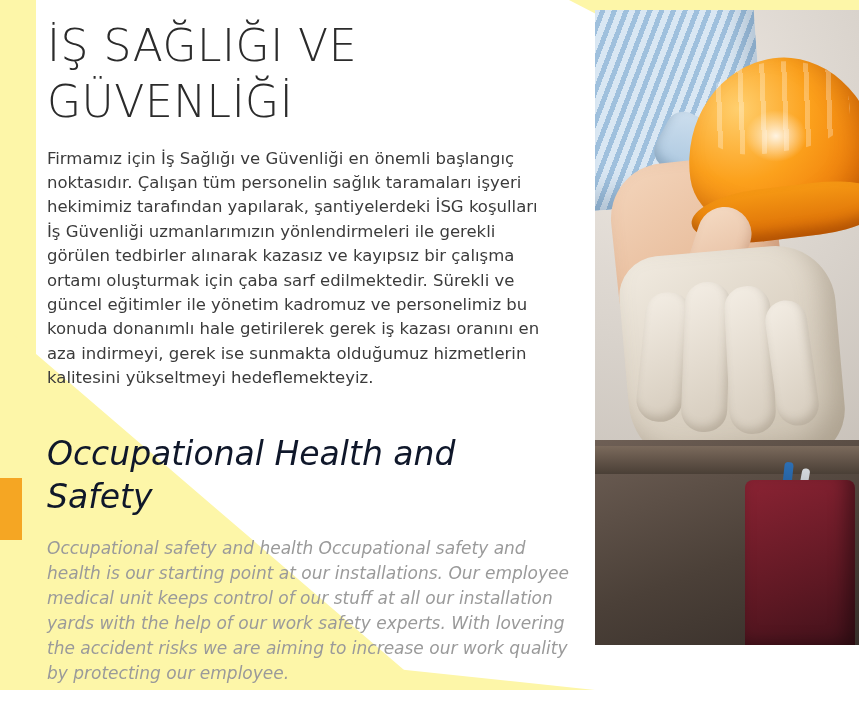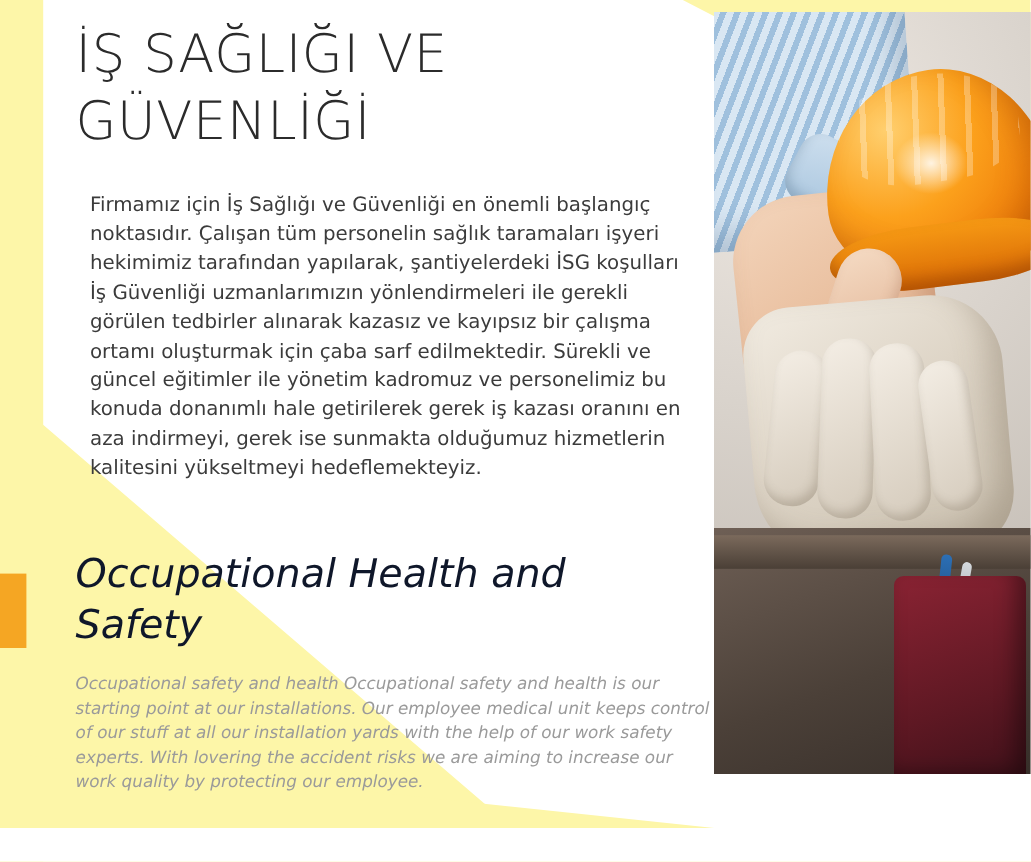--- a/index.html
+++ b/index.html
@@ -260,35 +260,34 @@
     background: linear-gradient(180deg, #7b6a5c, #4a3f36);
   }
 
   
   .content {
     position: absolute;
     left: 0;
     top: 0;
     width: 600px;
     z-index: 5;
-    padding-left: 16px;
   }
   .title {
     margin: 0;
     padding: 18px 0 0 47px;
     font-family: "DejaVu Sans", sans-serif;
     font-weight: 300;
     font-size: 44px;
     line-height: 1.28;
     letter-spacing: 0.5px;
     color: #2b2b2b;
     width: 430px;
   }
   .body-tr {
-    margin: 12px;
+    margin: 0;
     padding: 16px 0 0 47px;
     width: 505px;
     font-family: "DejaVu Sans", sans-serif;
     font-size: 16.5px;
     line-height: 1.48;
     color: #3b3b3b;
   }
   .subtitle-en {
     margin: 0;
     padding: 42px 0 0 47px;
@@ -299,21 +298,21 @@
     font-size: 33px;
     line-height: 1.30;
     color: #0f172a;
   }
   .body-en {
     margin: 0;
     padding: 18px 0 0 47px;
     width: 535px;
     font-family: "DejaVu Sans", sans-serif;
     font-style: italic;
-    font-size: 14px;
+    font-size: 17px;
     line-height: 1.46;
     color: #9a9a9a;
   }
 </style>
 </head>
 <body>
 
 <div class="page">
 
   <div class="yellow-top-right"></div>

